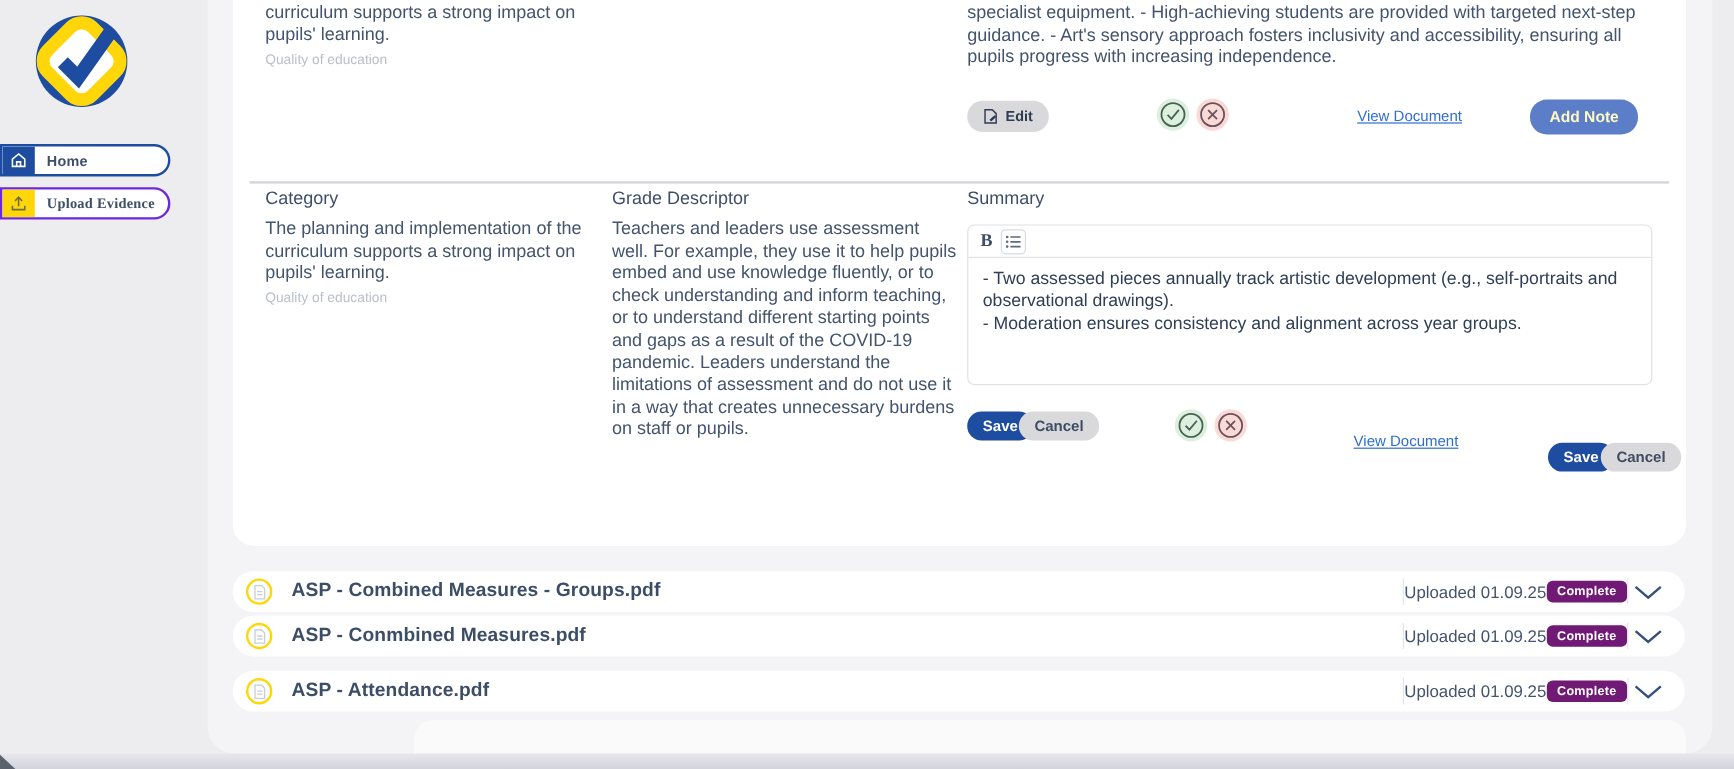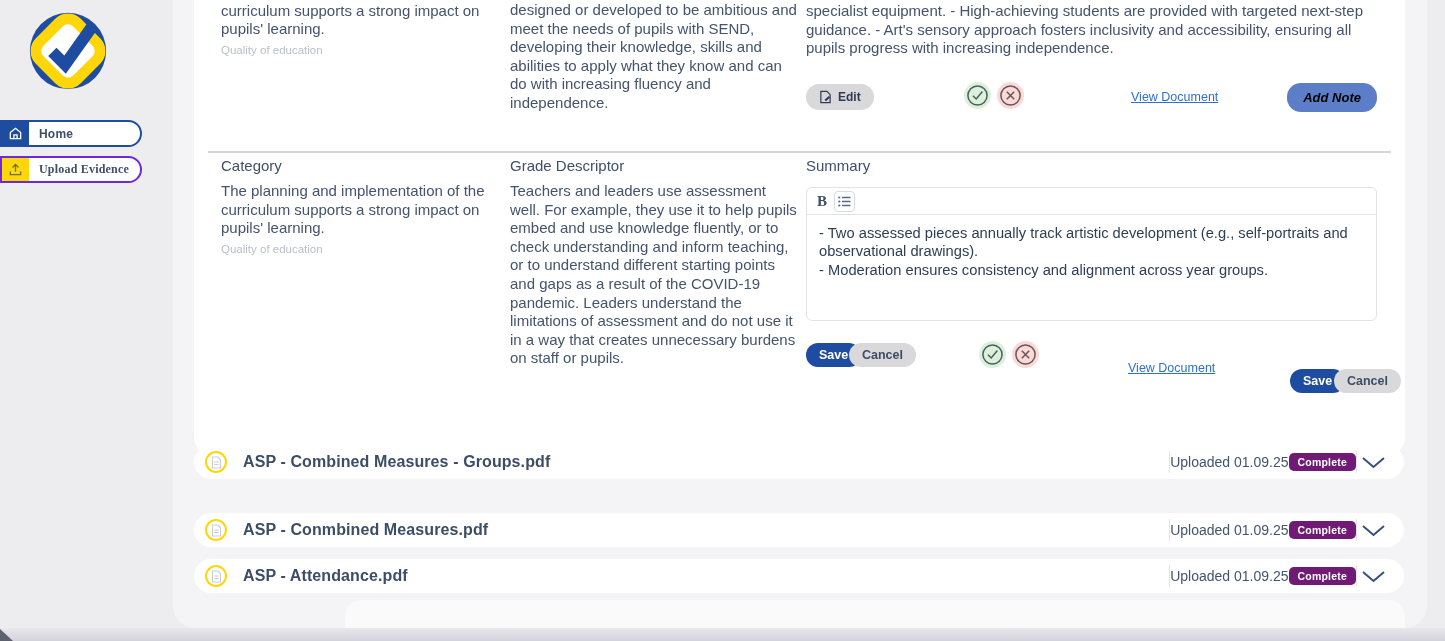--- a/index.html
+++ b/index.html
@@ -32,23 +32,23 @@
   .r1c3 { position:absolute; left:612px; top:2px;   width:588px; }
 
   .actionbar1 { position:absolute; left:612px; top:81px; width:571px; height:32px; }
   .btn-edit { position:absolute; left:0; top:3px; display:flex; align-items:center; gap:6px;
               background:#d9d9dc; color:#2e3b52; font-size:12px; font-weight:bold;
               border:none; border-radius:13px; padding:6px 13px; cursor:pointer; }
   .icon-circle { position:absolute; width:29px; height:29px; cursor:pointer; }
   .chk1 { left:157px; top:0; } .x1 { left:190px; top:0; }
   .link { color:#2f6fd0; font-size:12.5px; text-decoration:underline; cursor:pointer; }
   .vd1 { position:absolute; left:325px; top:9px; }
-  .btn-addnote { position:absolute; right:0; top:2px; background:#5c7ec9; color:#000000;
+  .btn-addnote { position:absolute; right:12px; top:2px; background:#5c7ec9; color:#fef9c3;
                  font-size:13px; font-weight:bold; border:none; border-radius:14px;
-                 padding:7px 16px; cursor:pointer;font-style:italic; }
+                 padding:7px 16px; cursor:pointer; }
 
   .divider { position:absolute; left:14px; top:151px; width:1183px; height:2px; background:#d5d5da; }
 
   .col-header { position:absolute; top:157px; font-size:15px; color:#3f4f68; }
   .h-cat { left:27px; } .h-gd { left:316px; } .h-sum { left:612px; }
 
   .r2c1 { position:absolute; left:27px;  top:182px; width:278px; }
   .r2c2 { position:absolute; left:316px; top:182px; width:288px; }
 
   .editor { position:absolute; left:612px; top:187px; width:571px; height:134px;
@@ -68,21 +68,21 @@
   .sv1 { position:absolute; left:612px; top:343px; }
   .cn1 { position:absolute; left:655px; top:343px; }
   .chk2 { left:784px; top:340px; } .x2 { left:817px; top:340px; }
   .vd2 { position:absolute; left:934px; top:361px; }
   .sv2 { position:absolute; left:1096px; top:369px; }
   .cn2 { position:absolute; left:1140px; top:369px; }
 
   
   .file-row { position:absolute; left:21px; width:1210px; height:34px; background:#fff;
               border-radius:17px; display:flex; align-items:center; padding:0 14px 0 11px; }
-  .fr1 { top:445px; } .fr2 { top:513px; } .fr3 { top:559px; }
+  .fr1 { top:476px; } .fr2 { top:513px; } .fr3 { top:559px; }
   .file-ico { width:22px; height:22px; border:2px solid #ffd60a; border-radius:50%;
               display:flex; align-items:center; justify-content:center; flex:0 0 22px; background:#fff; }
   .file-name { font-size:16px; font-weight:bold; color:#3c4d66; margin-left:16px; letter-spacing:.1px; }
   .file-right { margin-left:auto; display:flex; align-items:center; }
   .vdiv { width:1px; height:22px; background:#e4e4e8; }
   .uploaded { font-size:14px; color:#44546c; }
   .badge { background:#701a75; color:#fff; font-size:10.5px; font-weight:bold;
            border-radius:5px; padding:3px 9px; letter-spacing:.2px; }
   .chev { cursor:pointer; display:flex; align-items:center; padding:0 4px; }
 
@@ -126,21 +126,20 @@
   </div>
 </div>
 
 <div class="content-panel">
   <div class="card">
 
     <div class="r1c1">
       <div class="body-text">The planning and implementation of the curriculum supports a strong impact on pupils' learning.</div>
       <div class="sub-text">Quality of education</div>
     </div>
-    <div class="r1c2 body-text">designed or developed to be ambitious and meet the needs of pupils with SEND, developing their knowledge, skills and abilities to apply what they know and can do with increasing fluency and independence.</div>
     <div class="r1c3 body-text">specialist equipment. - High-achieving students are provided with targeted next-step guidance. - Art's sensory approach fosters inclusivity and accessibility, ensuring all pupils progress with increasing independence.</div>
 
     <div class="actionbar1">
       <button class="btn-edit">
         <svg width="13" height="14" viewBox="0 0 14 15">
             <path d="M2 1.5 H8.5 L12 5 V13.5 H2 Z" fill="none" stroke="#2e3b52" stroke-width="1.3"></path>
             <path d="M6 10.5 L10.5 6.5 L12 8 L7.5 12 Z" fill="#2e3b52"></path>
           </svg>
         <span>Edit</span>
       </button>

